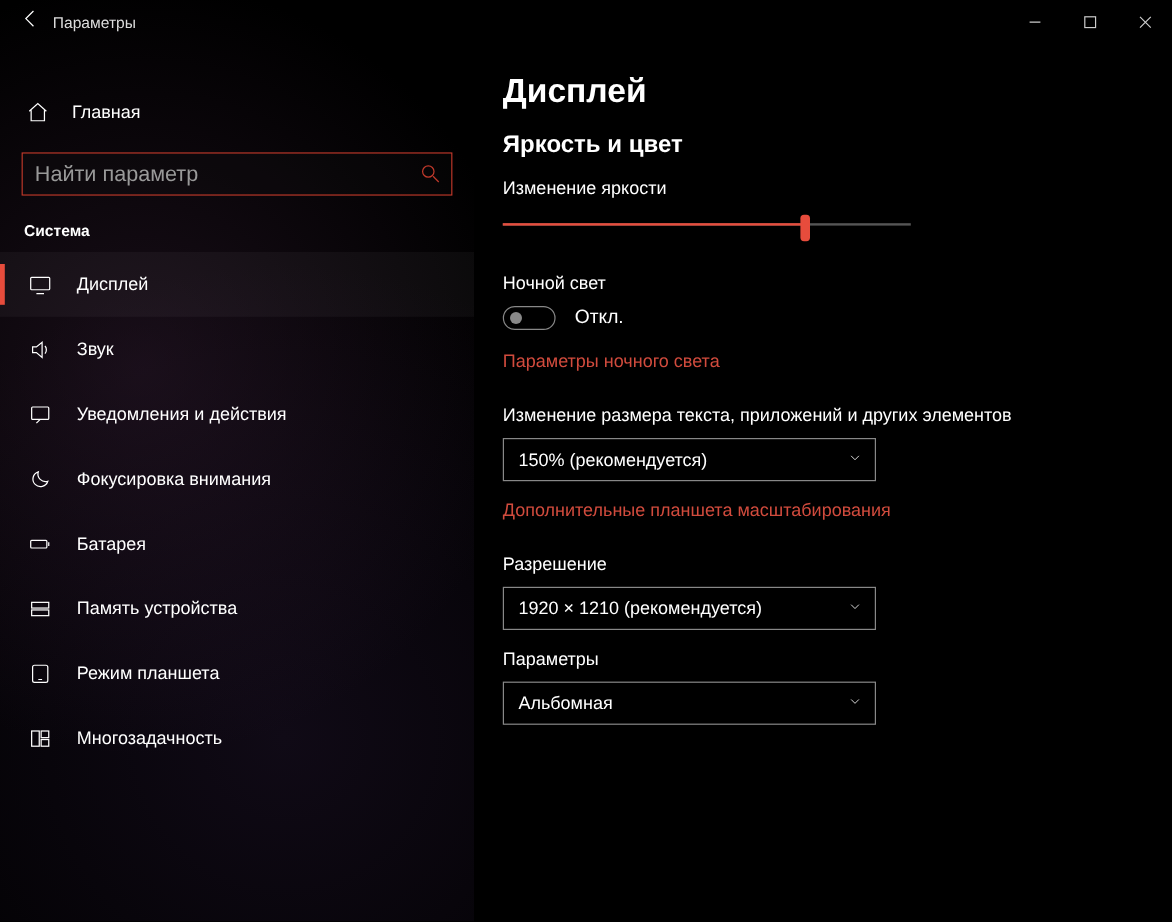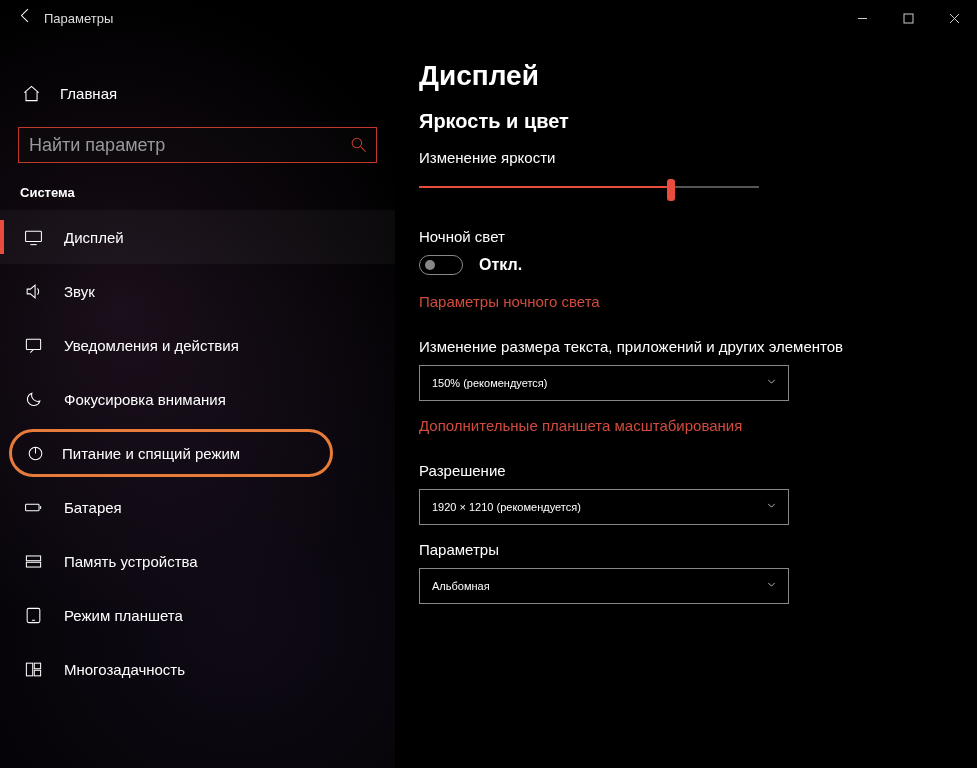--- a/index.html
+++ b/index.html
@@ -86,30 +86,30 @@
     background: linear-gradient(to bottom, rgba(0,0,0,0), rgba(0,0,0,.9));
     pointer-events:none;
   }
   h1 { font-size: 28px; font-weight:600; margin-bottom: 18px;}
   h2 { font-size: 20px; font-weight:600; margin: 10px 0 16px 0;}
   .lbl { font-size: 15px; margin-bottom: 10px; }
   .slider-wrap { width: 340px; margin-bottom: 28px; position:relative; height:24px; }
   .slider-track { position:absolute; top:10px; left:0; right:0; height:2px; background:#555;}
   .slider-fill  { position:absolute; top:10px; left:0; height:2px; background:#e74c3c;}
   .slider-thumb { position:absolute; top:3px; width:8px; height:22px; background:#e74c3c; border-radius:3px; margin-left:-4px;}
-  .toggle-row { display:flex; align-items:center; gap:16px; margin-bottom:18px;font-weight:bold;}
+  .toggle-row { display:flex; align-items:center; gap:16px; margin-bottom:18px;}
   .toggle { width:44px; height:20px; border:1px solid #888; border-radius:10px; position:relative; cursor:pointer;}
   .toggle-knob { width:10px; height:10px; background:#888; border-radius:50%; position:absolute; top:4px; left:5px;}
   .link { color:#d14b3d; font-size:15px; margin-bottom:28px; cursor:pointer;}
   .dropdown {
-    width: 370px; height:36px;
+    width: 311px; height:36px;
     border:1px solid #888;
     display:flex; align-items:center; justify-content:space-between;
     padding:0 10px 0 12px;
-    font-size:11px;
+    font-size:15px;
     margin-bottom:16px;
     cursor:pointer;
   }
   .dropdown .chev { font-size:12px; color:#bbb;}
   svg.i { width:19px; height:19px; stroke:#fff; fill:none; stroke-width:1.3; }
 </style>
 </head>
 <body>
 
 <div class="sidebar">
@@ -171,29 +171,20 @@
         <span>Уведомления и действия</span>
       </div>
       <div class="nav-item">
         <span class="icon">
           <svg class="i" viewBox="0 0 24 24">
             <path d="M20 14A8 8 0 0 1 10 4a8 8 0 1 0 10 10z"></path>
           </svg>
         </span>
         <span>Фокусировка внимания</span>
       </div>
-      <div class="nav-item highlight">
-        <span class="icon">
-          <svg class="i" viewBox="0 0 24 24">
-            <circle cx="12" cy="12" r="8"></circle>
-            <path d="M12 4 V12"></path>
-          </svg>
-        </span>
-        <span>Питание и спящий режим</span>
-      </div>
       <div class="nav-item">
         <span class="icon">
           <svg class="i" viewBox="0 0 24 24">
             <rect x="2" y="8" width="17" height="8" rx="1"></rect>
             <path d="M21 10v4"></path>
           </svg>
         </span>
         <span>Батарея</span>
       </div>
       <div class="nav-item">

